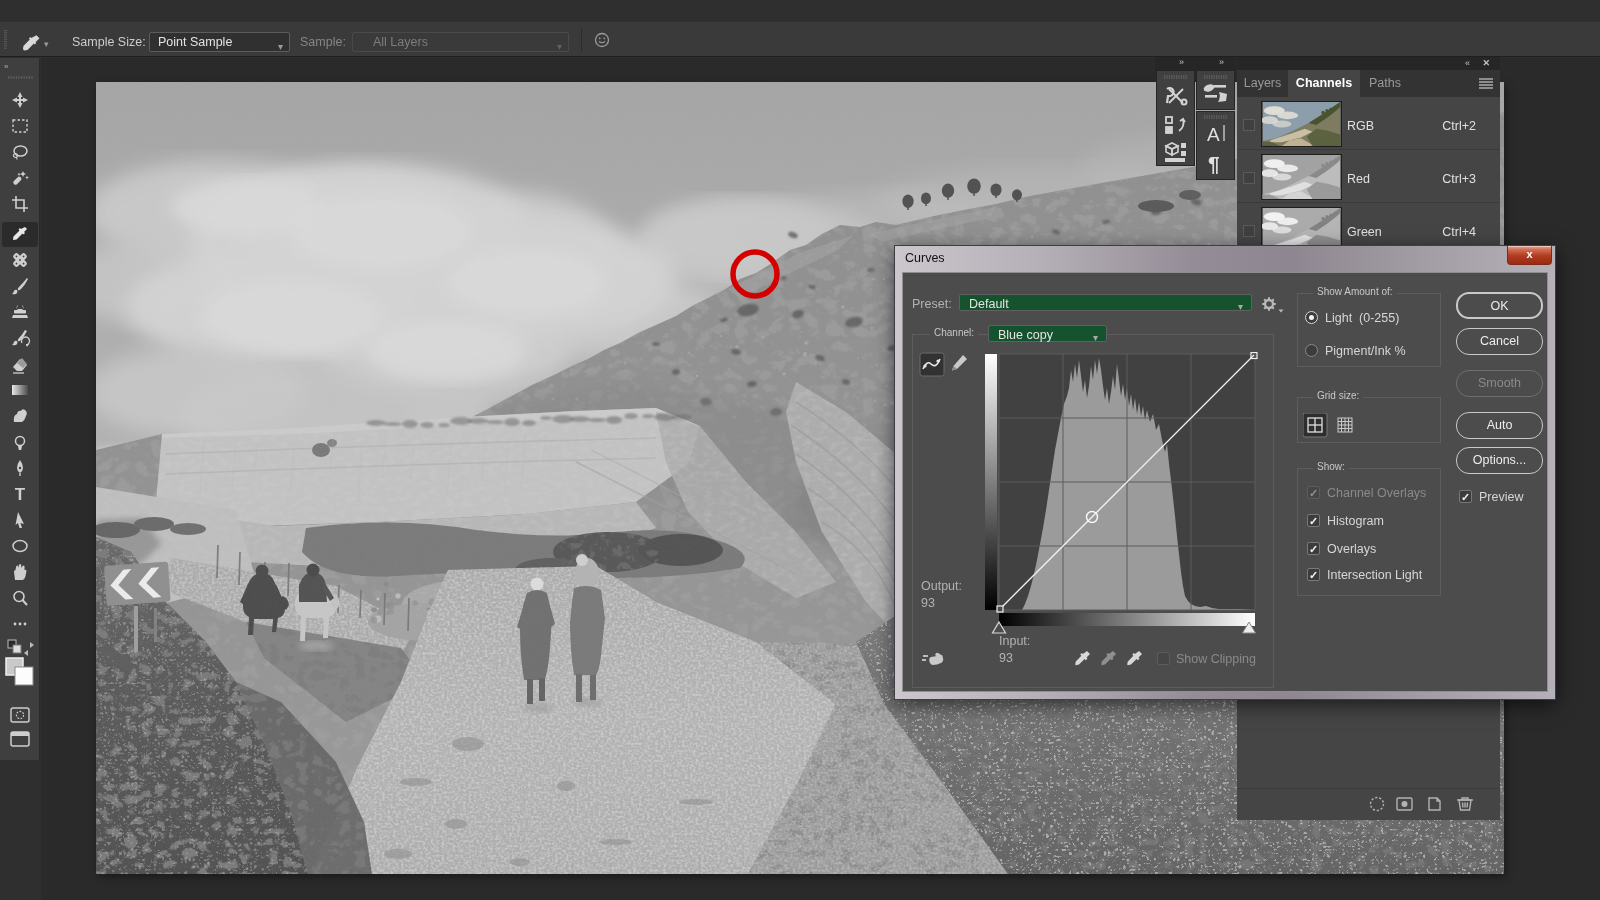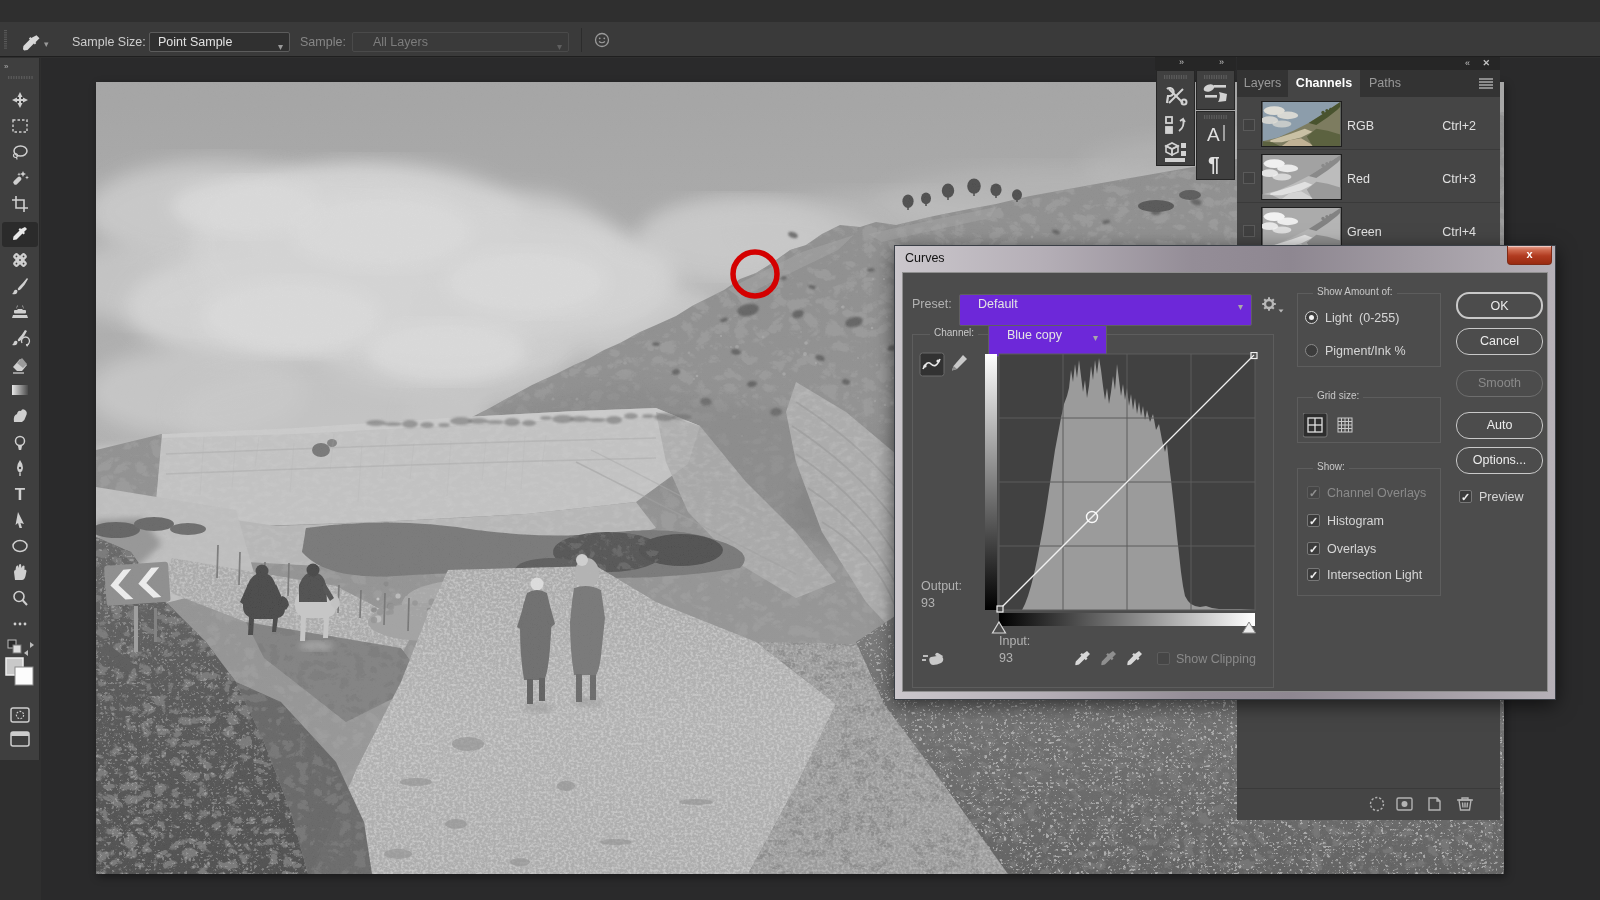--- a/index.html
+++ b/index.html
@@ -52,21 +52,21 @@
 #cv-frame { position:absolute; left:0; top:0; width:660px; height:453px;
   background:linear-gradient(90deg,#cbc7cc 0%,#b5afb7 22%,#948d97 45%,#8e8791 60%,#a09aa2 78%,#b6b1b8 100%); }
 #cv-title { position:absolute; left:10px; top:5px; font-size:12.5px; color:#111; }
 #cv-close { position:absolute; left:612px; top:0px; width:45px; height:19px; box-shadow:inset 0 1px 0 rgba(255,255,255,0.45);
   background:linear-gradient(#e8a394 0%,#cf6a4f 22%,#b13b20 55%,#992a10 100%);
   border:1px solid #7e2a16; border-top:none; border-radius:0 0 4px 4px;
   color:#fff; font-weight:bold; font-size:11px; text-align:center; line-height:17px; }
 #cv-body { position:absolute; left:7px; top:26px; width:646px; height:420px;
   background:#4c4c4c; border:1px solid #8f8f8f; }
 .cvlabel { position:absolute; font-size:12.5px; color:#b2b2b2; }
-.cvdrop { position:absolute; height:32px; background:#6d28d9; border:1px solid #606060; border-radius:2px; color:#e4e4e4; font-size:12.5px; line-height:18px; padding-left:18px; }
+.cvdrop { position:absolute; height:17px; background:#14532d; border:1px solid #606060; border-radius:2px; color:#e4e4e4; font-size:12.5px; line-height:18px; padding-left:9px; }
 .cvgroup { position:absolute; border:1px solid #5d5d5d; }
 .cvgrouplabel { position:absolute; font-size:10px; color:#c8c8c8; background:#4c4c4c; padding:0 4px; }
 .cvbtn { position:absolute; left:553px; width:87px; height:27px; border:1px solid #c9c9c9; border-radius:13px; background:#4c4c4c; color:#ececec; font-size:12.5px; text-align:center; line-height:25px; }
 .cvbtn.dis { border-color:#6e6e6e; color:#8a8a8a; }
 .cbx { position:absolute; width:13px; height:13px; background:#3c3c3c; border:1px solid #787878; border-radius:2px; color:#efefef; font-size:11px; line-height:13px; text-align:center; font-weight:bold;}
 .cbx.dis { border-color:#5c5c5c; color:#909090; background:#464646; }
 .rdo { position:absolute; width:13px; height:13px; border:1px solid #8a8a8a; border-radius:50%; background:#3c3c3c; }
 .cvtext { position:absolute; font-size:12.5px; color:#d6d6d6; }
 .cvtext.dim { color:#8a8a8a; }
 </style>

